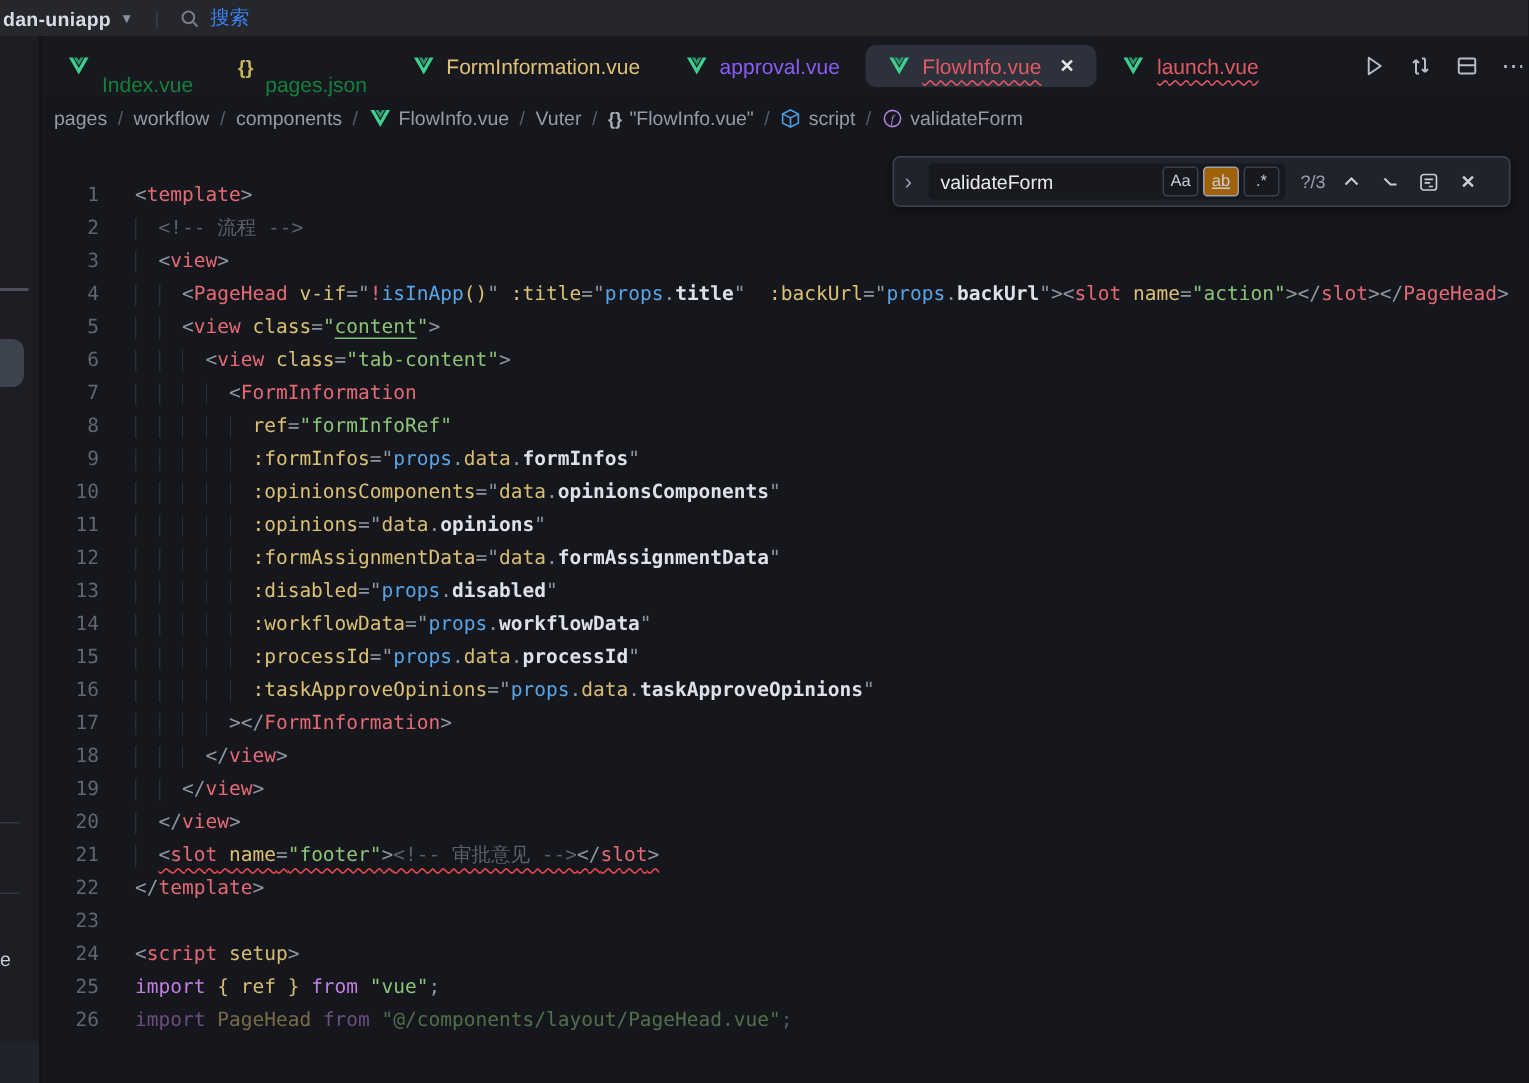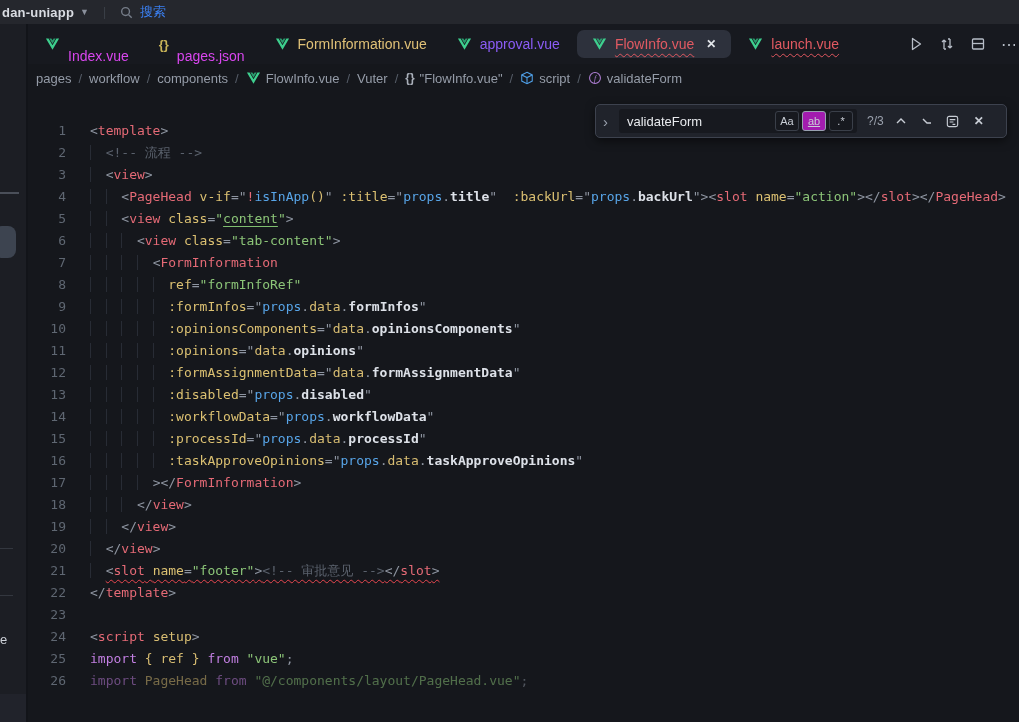--- a/index.html
+++ b/index.html
@@ -27,36 +27,36 @@
   .sliver .foot  { position:absolute; bottom:0; left:0; width:100%; height:32px; background:#21232b; }
 
   .editor-col { flex:1; display:flex; flex-direction:column; min-width:0; }
 
   
   .tab-strip { height:40px; background:#17191f; display:flex; align-items:center;
     position:relative; padding-left:2px; }
   .tab { display:flex; align-items:center; gap:8px; padding:0 15px; height:28px;
     font-size:14px; cursor:pointer; white-space:nowrap; }
   .tab.active { background:#2d313c; border-radius:7px; margin:0 2px; }
-  .tab-label.st-modified        { color:#d946ef;margin-top:24px; }
+  .tab-label.st-modified        { color:#15803d;margin-top:24px; }
   .tab-label.st-modified-bright { color:#e0c177; }
   .tab-label.st-added           { color:#8b5cf6; }
   .tab-label.st-error           { color:#e25a62; }
   .sq-tab { text-decoration:underline wavy #e0565f 1px; text-underline-offset:4px; }
   .tab-close { color:#e3e6ea; font-weight:bold; font-size:12px; margin-left:4px; }
   .json-glyph { color:#c9b458; font-weight:bold; font-size:13px; }
   .tab-actions { position:absolute; right:4px; top:0; height:40px; display:flex;
     align-items:center; gap:15px; overflow:hidden; }
   .tab-actions .act { display:flex; align-items:center; color:#b7bdc7; }
   .more-dots { color:#b7bdc7; font-size:16px; letter-spacing:1px; width:14px; overflow:hidden; }
 
   
   .breadcrumb { height:28px; display:flex; align-items:center; font-size:13px;
     color:#959ca8; padding-left:6px; background:#15171c; white-space:nowrap; }
-  .bc-item { display:flex; align-items:flex-start; gap:5px; padding:0 2px; cursor:pointer; }
+  .bc-item { display:flex; align-items:flex-end; gap:5px; padding:0 2px; cursor:pointer; }
   .bc-sep { color:#565d68; margin:0 5px; }
   .bc-item svg, .bc-item .bc-braces { display:block; }
   .bc-braces { color:#aab0ba; font-size:12px; font-weight:bold; }
 
   
   .code-wrap { flex:1; position:relative; padding-top:28px; background:#15171c; overflow:hidden; }
   .code-line { display:flex; height:22px; line-height:22px;
     font-family:"DejaVu Sans Mono","Liberation Mono",monospace; font-size:13px; }
   .ln { width:38px; text-align:right; color:#5f6772; flex:none; }
   .lc { margin-left:24px; white-space:pre; color:#aab1bc; }
@@ -82,21 +82,21 @@
     display:flex; align-items:center; padding:0 8px 0 4px; gap:8px;
     box-shadow:0 3px 10px rgba(0,0,0,.5); z-index:5; }
   .fw-toggle { color:#9aa1ad; font-size:15px; padding:0 3px; cursor:pointer; }
   .fw-input { flex:none; width:238px; height:24px; background:#17191f; border-radius:3px;
     display:flex; align-items:center; padding:0 4px 0 8px; }
   .fw-query { flex:1; color:#e8eaee; font-size:13px; font-family:"Liberation Sans",sans-serif; }
   .fw-opts { display:flex; gap:3px; }
   .fw-opt { width:24px; height:20px; background:transparent; border:1px solid #3a3f49;
     border-radius:3px; color:#c8cdd5; font-size:11px; display:flex; align-items:center;
     justify-content:center; cursor:pointer; font-family:"Liberation Sans",sans-serif; }
-  .fw-opt.on { background:#a21caf; border-color:#98a1b0; }
+  .fw-opt.on { background:#a16207; border-color:#98a1b0; }
   .fw-opt .ul { text-decoration:underline; }
   .fw-count { color:#9aa1ad; font-size:12px; margin-left:2px; }
   .fw-ico { display:flex; align-items:center; justify-content:center; color:#c8cdd5;
     cursor:pointer; width:18px; height:18px; }
   .fw-ico.boxed svg { display:block; }
   .fw-close { font-size:12px; color:#c8cdd5; font-weight:bold; }
 </style>
 </head>
 <body>
 

